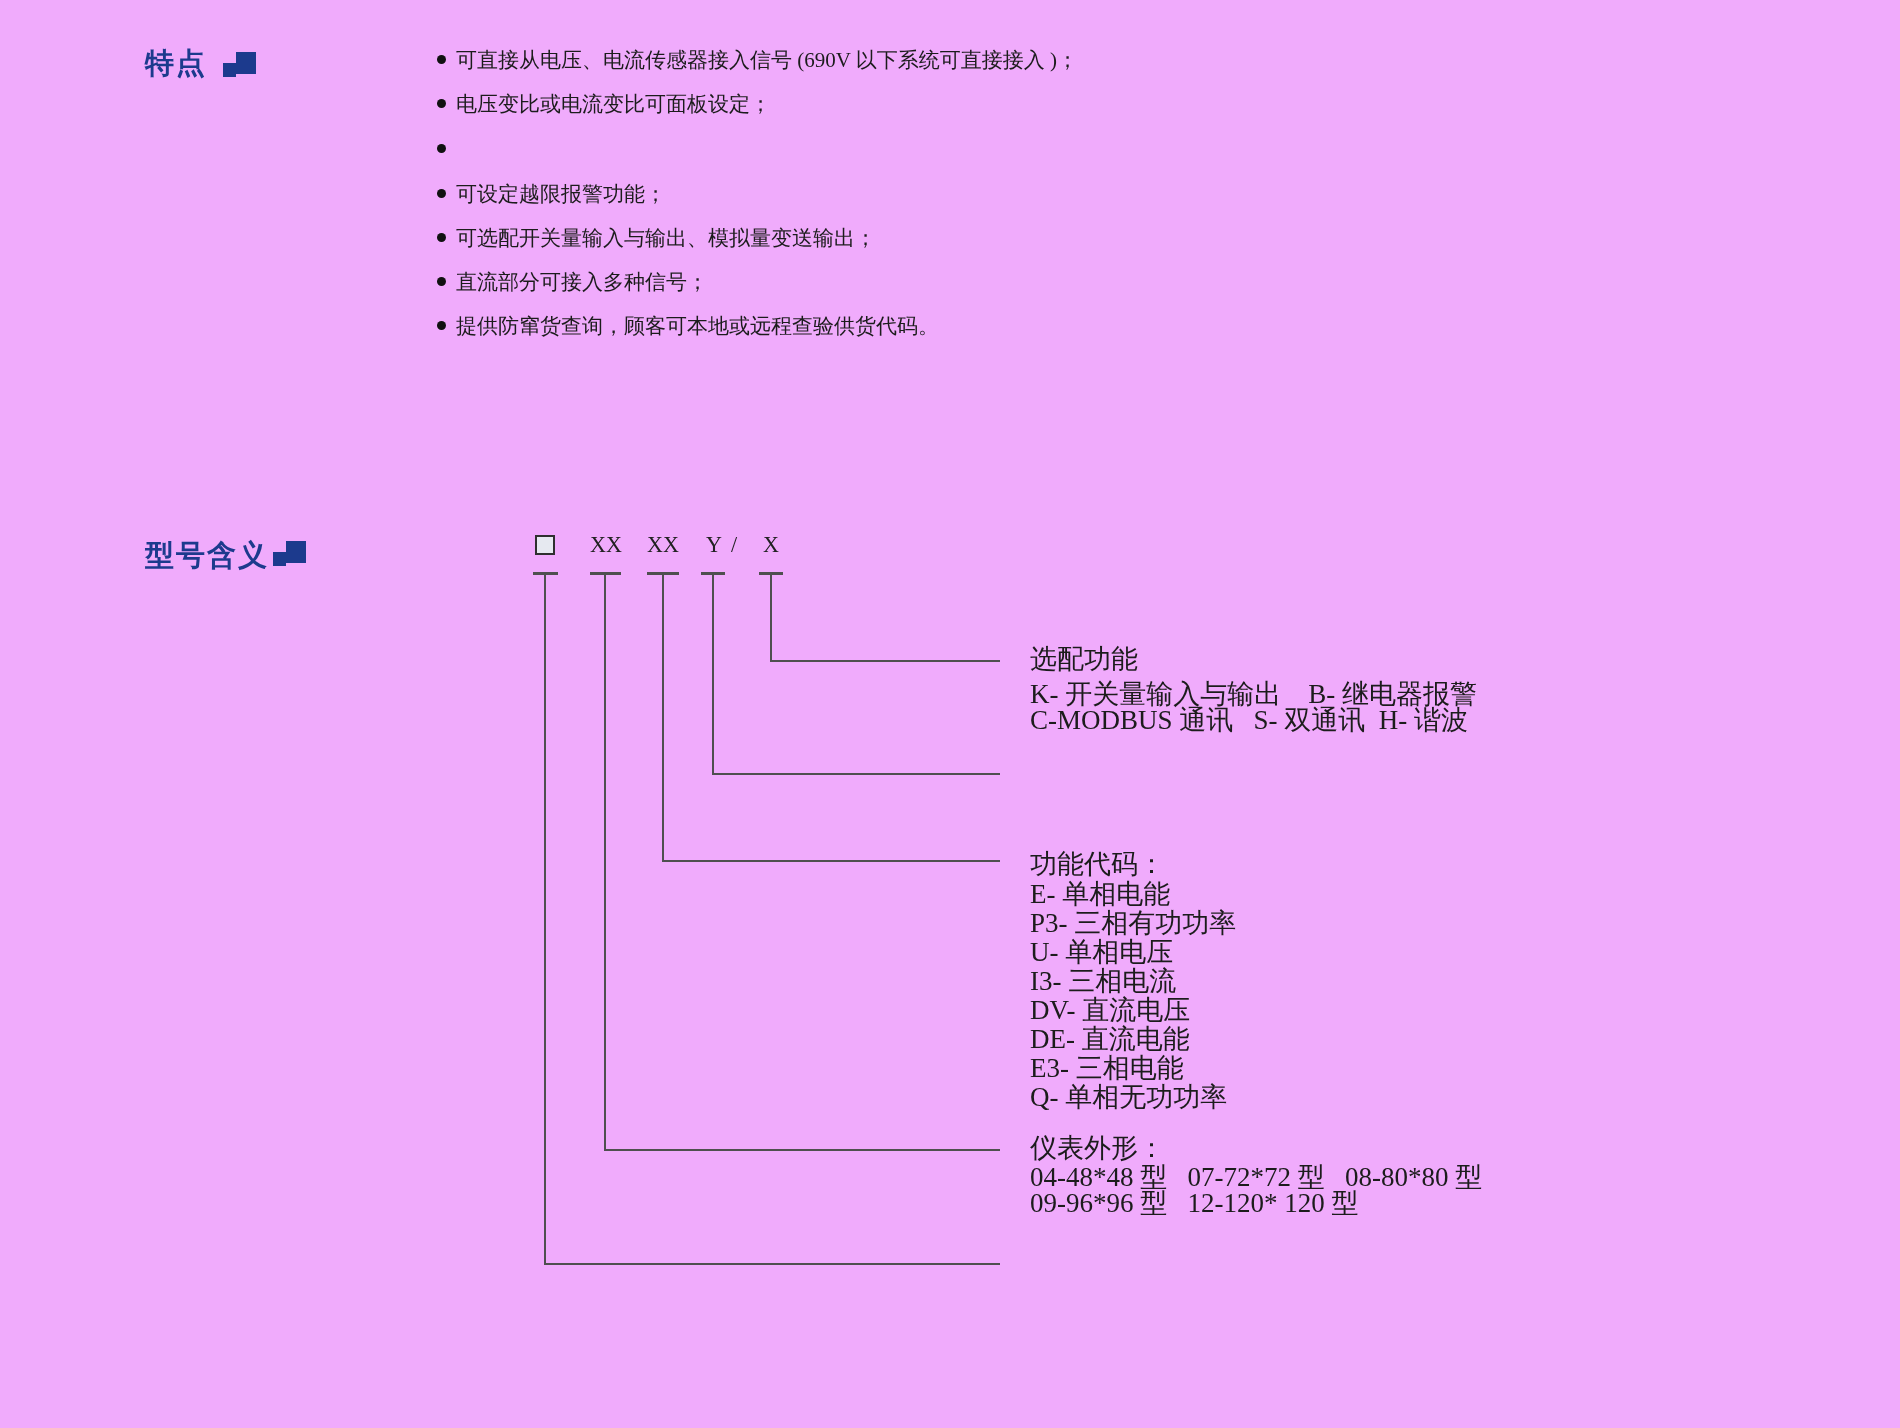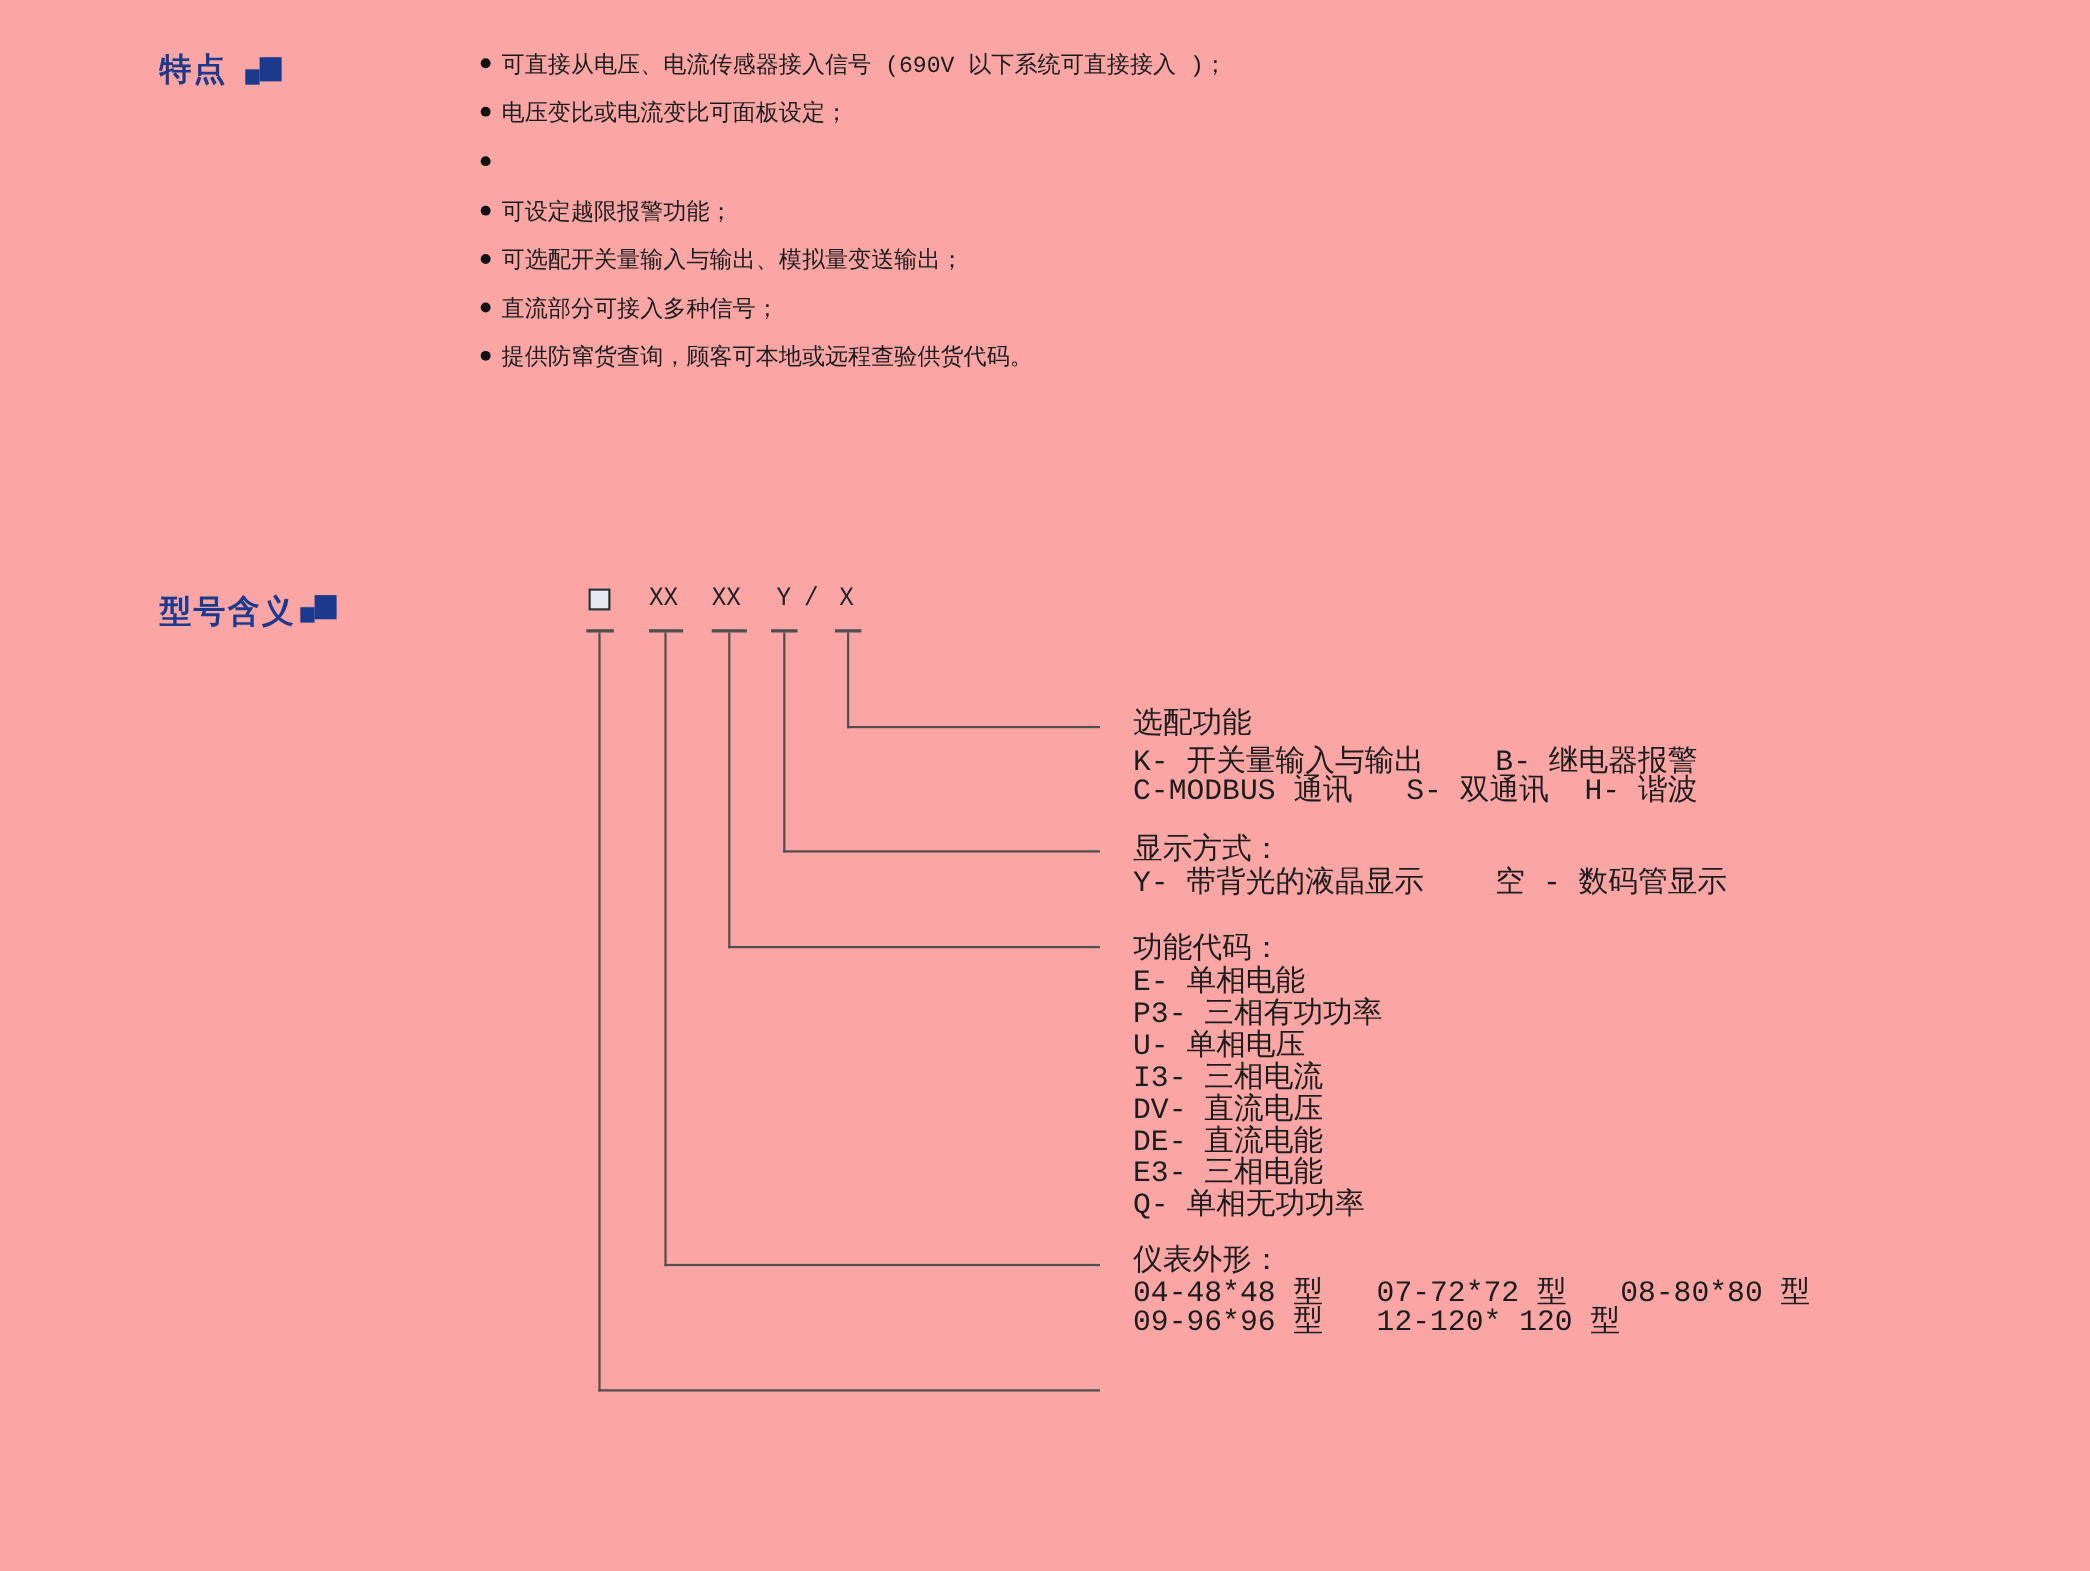--- a/index.html
+++ b/index.html
@@ -1,21 +1,21 @@
 <!DOCTYPE html>
 <html><head>
 <meta charset="utf-8">
 <style>
   html,body{margin:0;padding:0;background:#ffffff;}
   .page{
     position:relative;
     width:1900px;
     height:1428px;
-    background:#fca5a5;
-    font-family:Liberation Mono, monospace;
+    background:#f0abfc;
+    font-family:Liberation Serif, serif;
     color:#1c1c1c;
     overflow:hidden;
   }
   .abs{position:absolute;}
 
   
   .sec-heading{
     font-size:29px;
     font-weight:bold;
     color:#1c3a8d;
@@ -117,24 +117,20 @@
   <div class="hline" style="left:662px;top:860px;width:338px;"></div>
   <div class="hline" style="left:604px;top:1149px;width:396px;"></div>
   <div class="hline" style="left:544px;top:1263px;width:456px;"></div>
 
   <div class="callout" style="top:646px;">
     <div class="title">选配功能</div>
     <div class="line" style="margin-top:9px;">K- 开关量输入与输出    B- 继电器报警</div>
     <div class="line">C-MODBUS 通讯   S- 双通讯  H- 谐波</div>
   </div>
 
-  <div class="callout" style="top:761px;">
-    <div class="title">显示方式：</div>
-    <div class="line" style="margin-top:4px;">Y- 带背光的液晶显示    空 - 数码管显示</div>
-  </div>
 
   <div class="callout" style="top:851px;">
     <div class="title">功能代码：</div>
     <div class="fc-cols" style="margin-top:3px;">
       <ul class="fc-col left">
         <li>E- 单相电能</li>
         <li>P3- 三相有功功率</li>
         <li>U- 单相电压</li>
         <li>I3- 三相电流</li>
         <li>DV- 直流电压</li>

